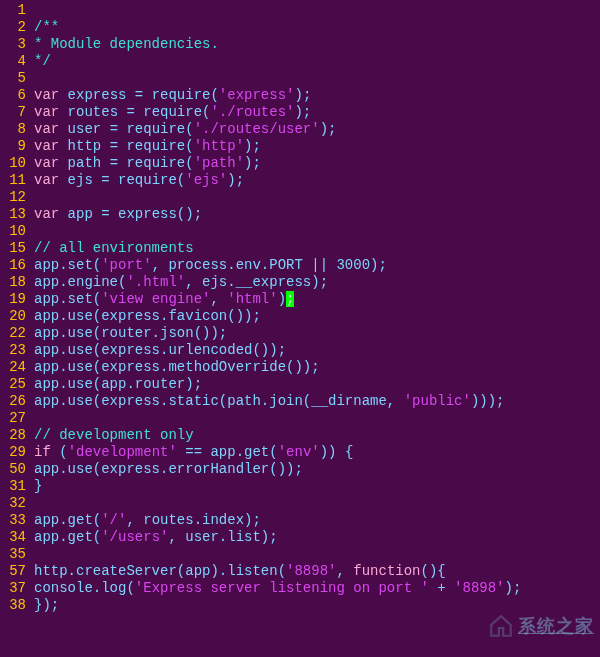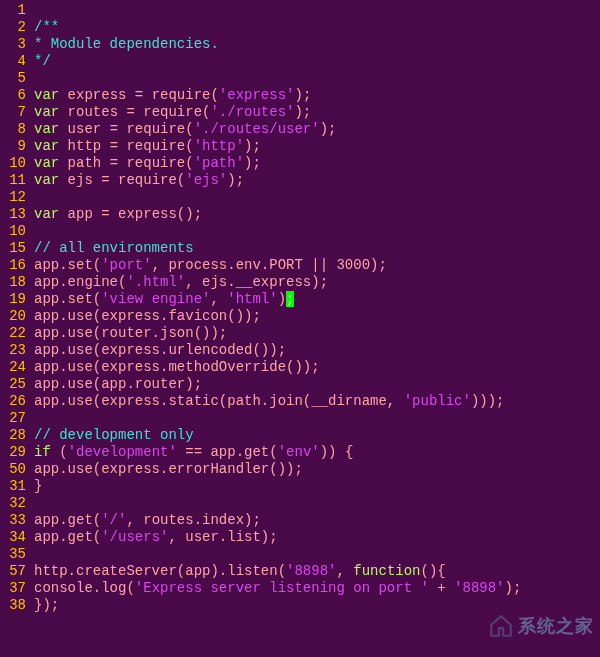--- a/index.html
+++ b/index.html
@@ -15,38 +15,39 @@
     overflow: hidden;
     position: relative;
   }
   .editor {
     display: flex;
     padding: 2px 0;
   }
   .line { display: flex; height: 17px; }
   .ln { width: 26px; text-align: right; padding-right: 8px; color: #ffc000; }
   .content { flex: 1; }
-  .kw { color: #bef264; }        
-  .op { color: #fca5a5; }
+  .kw { color: #f9a8d4; }        
+  .op { color: #7dd3fc; }
   .str { color: #d946ef; }       
   .cmt { color: #40e0d0; }
   .cursor { background: #00ff00; }
   .watermark {
     position: absolute;
     right: 6px;
     bottom: 18px;
     font-size: 18px;
     color: rgba(120, 170, 200, 0.55);
     font-family: "Microsoft YaHei", sans-serif;
     font-weight: bold;
     letter-spacing: 1px;
     pointer-events: none;
     display: flex;
     align-items: center;
     gap: 4px;
+    text-decoration: underline;
   }
   .watermark svg { opacity: 0.55; }
 </style>
 </head>
 <body>
 
 <div class="editor" id="editor-root">
     <div style="width: 100%;">
       <div class="line">
         <div class="ln">1</div>

